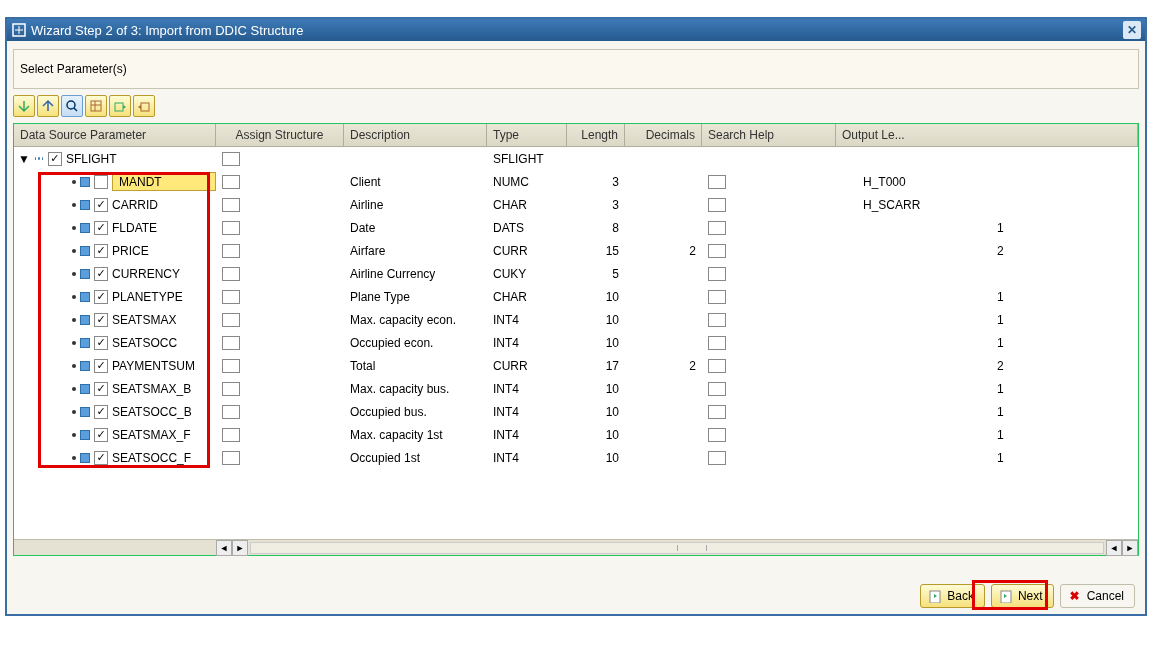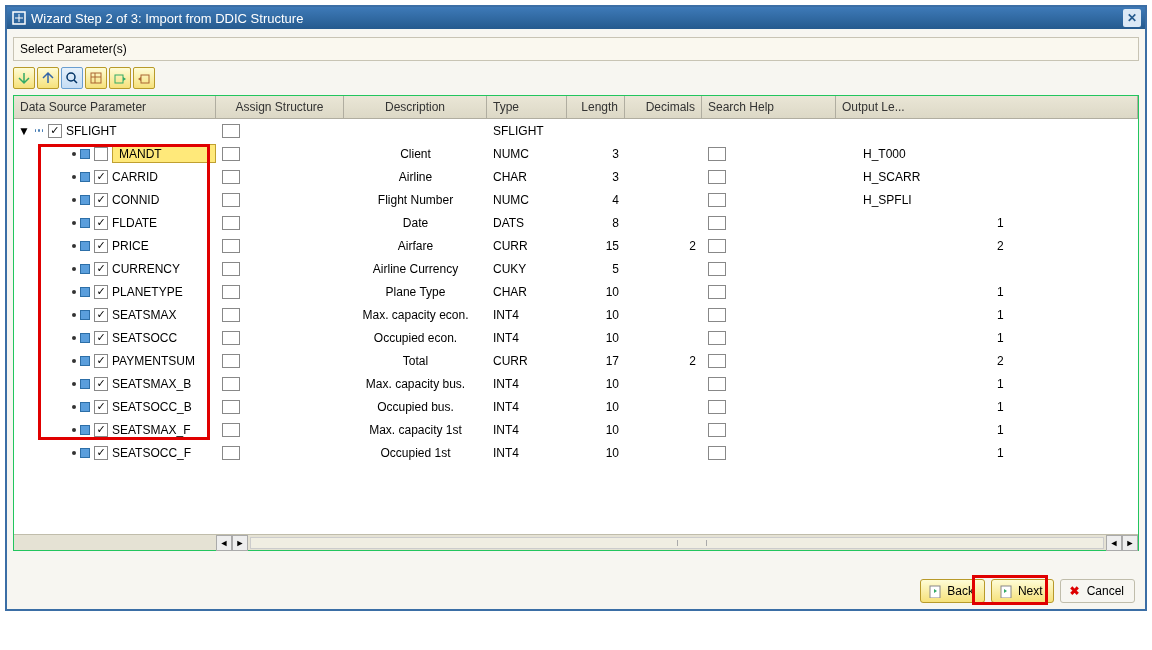--- a/index.html
+++ b/index.html
@@ -1,35 +1,35 @@
 <!DOCTYPE html>
 <html><head>
 <meta charset="utf-8">
 <style>
   * { box-sizing: border-box; font-family: Arial, sans-serif; font-size: 12px; }
   body { margin: 0; background: #fff; padding: 5px; }
-  .window { width: 1142px; border: 2px solid #3b6ea5; background: #f7f6f1; }
+  .window { width: 1142px; border: 2px solid #3b6ea5; background: #f7f6f1; margin-top: 12px; }
   .titlebar { height: 22px; background: linear-gradient(to bottom,#3e7ab8,#255a8e); color: #fff; display: flex; align-items: center; padding: 0 4px; }
   .tb-icon { width: 16px; height: 16px; margin-right: 4px; position: relative; }
   .tb-icon svg { width:16px; height:16px; }
   .tb-title { flex: 1; font-size: 13px; }
   .tb-close { width: 18px; height: 18px; background: #dbe8f5; color: #255a8e; display:flex; align-items:center; justify-content:center; border-radius:2px; cursor:pointer; font-weight:bold; }
   .content { padding: 8px 6px; }
-  .section-label { padding: 4px 6px; border:1px solid #c8c4b4; background:#faf8ef; margin-bottom:4px; }
+  .section-label { padding: 12px 6px; border:1px solid #c8c4b4; background:#faf8ef; margin-bottom:4px; }
   .toolbar { display:flex; gap:2px; margin-bottom:4px; padding:2px 0; }
   .tbtn { width:22px; height:22px; background:linear-gradient(#fefcd6,#f6e17a); border:1px solid #b89a2a; border-radius:2px; display:flex; align-items:center; justify-content:center; cursor:pointer; }
   .tbtn.blue { background:linear-gradient(#e6f1fb,#c5ddf4); border-color:#6a9ed0; }
   .table-wrap { border:1px solid #22c55e; background:#fff; position:relative; }
   .header-row { display:flex; background:linear-gradient(#eae6d6,#dcd8c6); border-bottom:1px solid #b0ada0; }
   .hcell { padding:4px 6px; border-right:1px solid #b0ada0; color:#333; white-space:nowrap; overflow:hidden; }
   .rows { background:#fff; }
   .cell { padding:0 6px; overflow:hidden; white-space:nowrap; }
   .c-ds { width:202px; }
   .c-as { width:128px; text-align:center; }
-  .c-desc { width:143px;text-align:center; }
+  .c-desc { width:143px; }
   .c-type { width:80px; }
   .c-len { width:58px; text-align:right; }
   .c-dec { width:77px; text-align:right; }
   .c-ish { width:155px; text-align:center; }
   .c-sh { width:134px; }
   .c-out { width:87px; flex:1; text-align:left; }
   .bullets { width:10px; display:flex; }
   .bullets span{ width:3px; height:3px; background:#4a7fb5; margin:0 1px; border-radius:1px; }
   .param-row { display:flex; align-items:center; height:23px; }
   .param-cell { width:202px; display:flex; align-items:center; padding-left:58px; gap:4px; }
@@ -181,40 +181,20 @@
                 <span class="chk wide"></span>
               </div>
               <div class="cell c-sh">H_SCARR</div>
               <div class="cell c-out"></div>
             </div>
             <div class="param-row">
               <div class="param-cell">
                 <span class="dot"></span>
                 <span class="sq"></span>
                 <span class="chk checked"></span>
-                <span class="param-name">CONNID</span>
-              </div>
-              <div class="cell c-as">
-                <span class="chk wide"></span>
-              </div>
-              <div class="cell c-desc">Flight Number</div>
-              <div class="cell c-type">NUMC</div>
-              <div class="cell c-len">4</div>
-              <div class="cell c-dec"></div>
-              <div class="cell c-ish">
-                <span class="chk wide"></span>
-              </div>
-              <div class="cell c-sh">H_SPFLI</div>
-              <div class="cell c-out"></div>
-            </div>
-            <div class="param-row">
-              <div class="param-cell">
-                <span class="dot"></span>
-                <span class="sq"></span>
-                <span class="chk checked"></span>
                 <span class="param-name">FLDATE</span>
               </div>
               <div class="cell c-as">
                 <span class="chk wide"></span>
               </div>
               <div class="cell c-desc">Date</div>
               <div class="cell c-type">DATS</div>
               <div class="cell c-len">8</div>
               <div class="cell c-dec"></div>
               <div class="cell c-ish">

